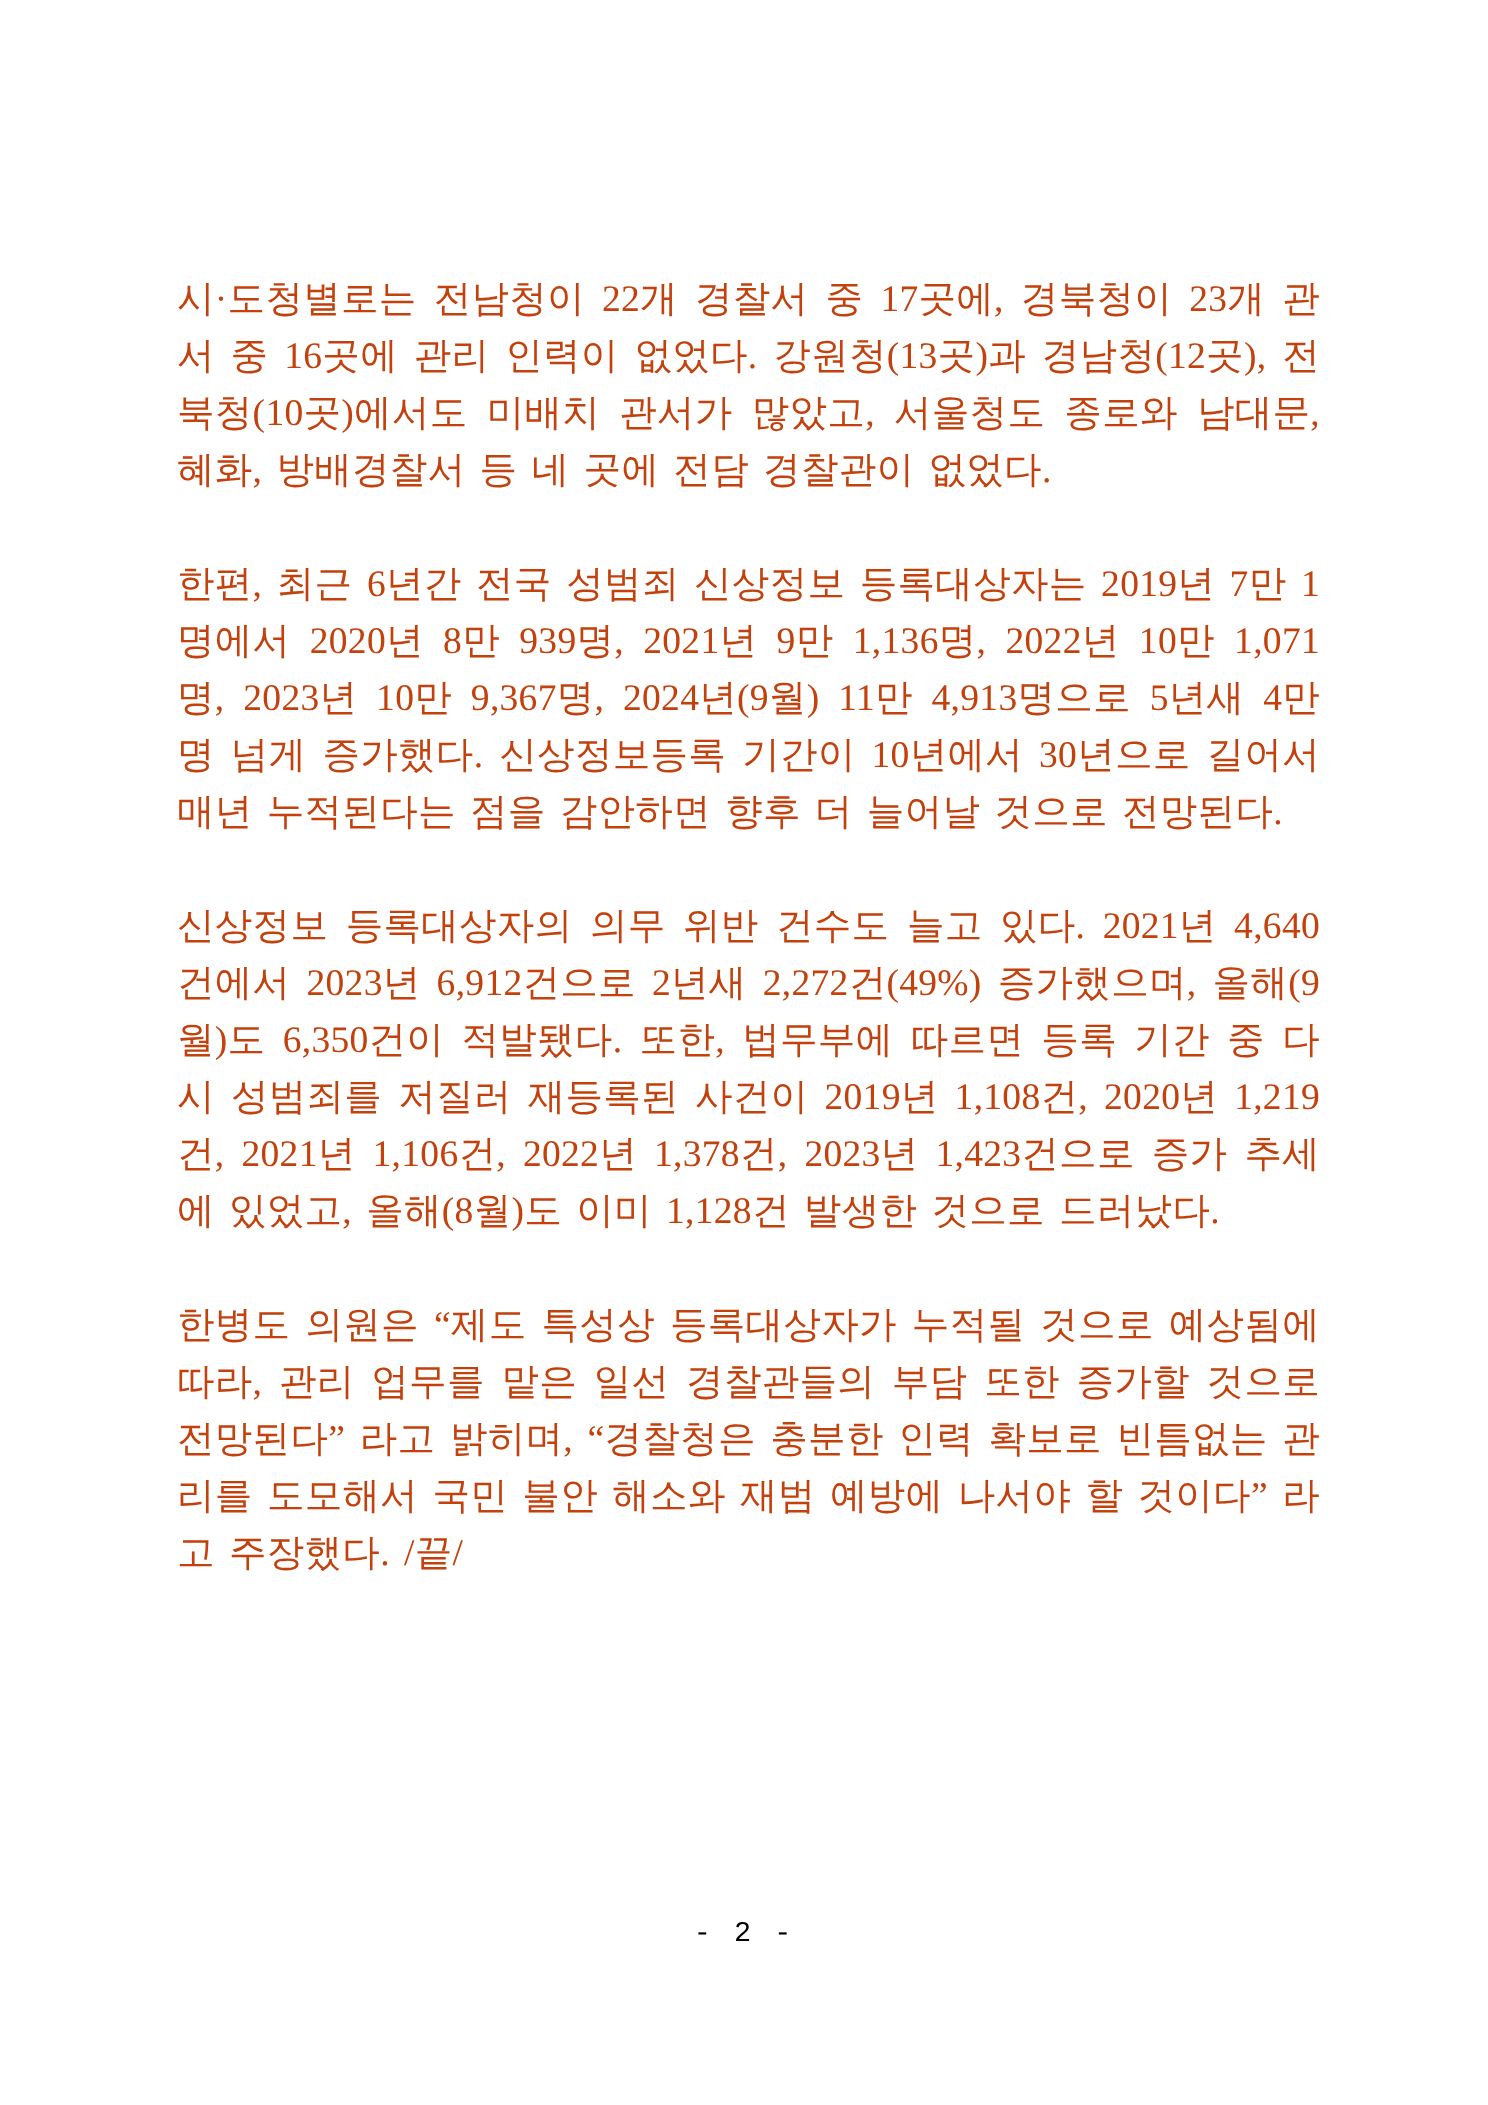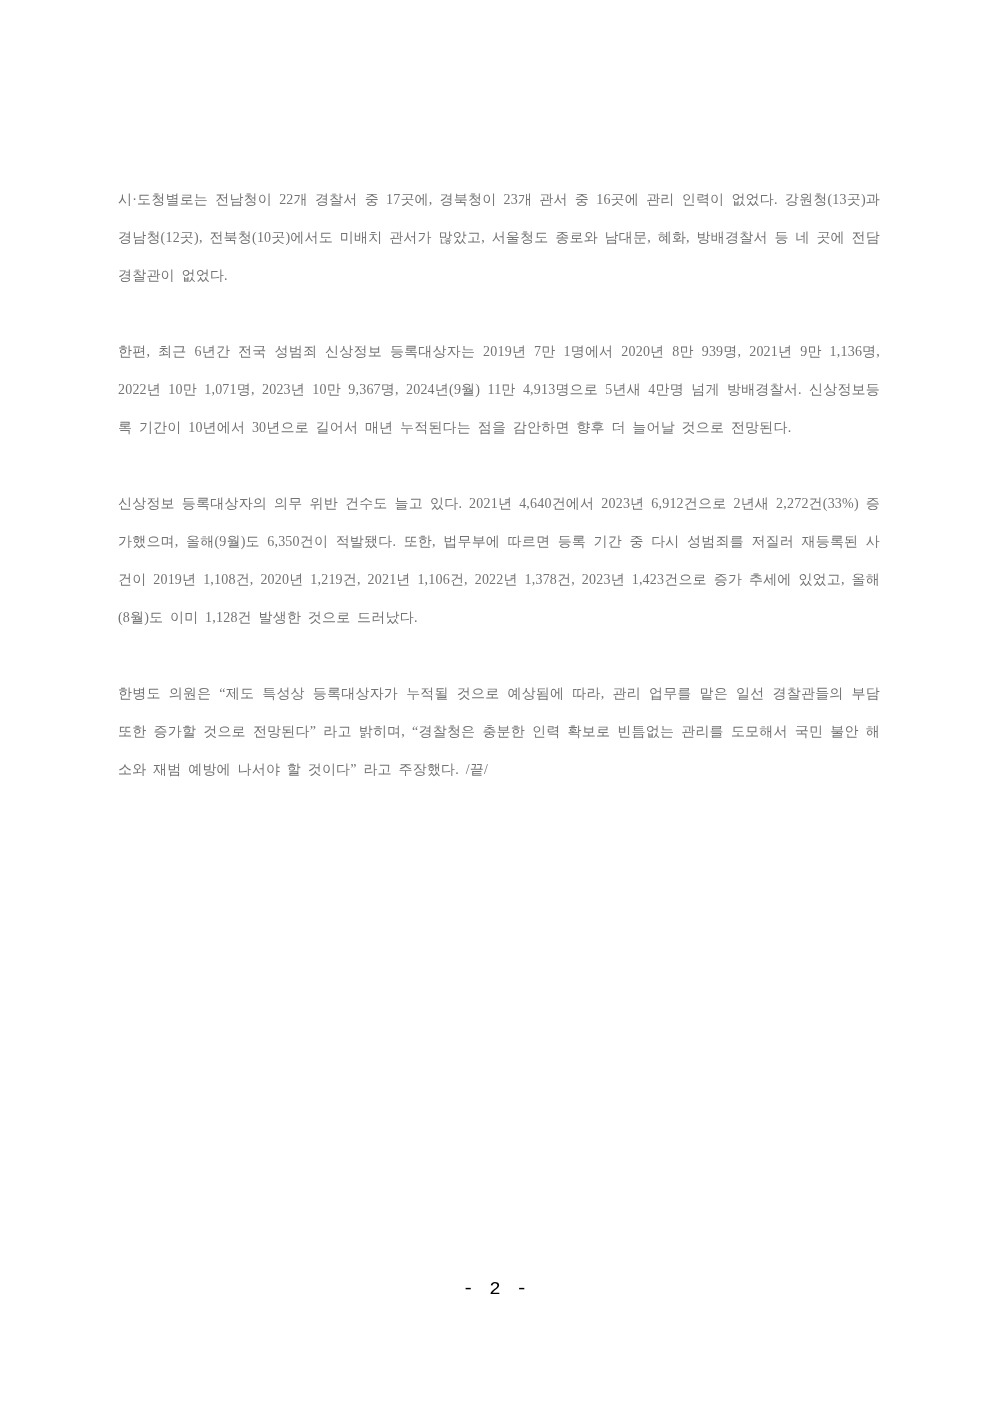--- a/index.html
+++ b/index.html
@@ -16,27 +16,27 @@
     color: #000000;
     overflow: hidden;
   }
   .content {
     position: absolute;
     top: 181px;
     left: 118px;
     width: 762px;
   }
   .para {
-    font-size: 14px;
+    font-size: 25px;
     line-height: 38px;
     text-align: justify;
     letter-spacing: 0.2px;
     word-spacing: 3px;
     margin-bottom: 38px;
-    color: #737373;
+    color: #c2410c;
   }
   .para:last-child { margin-bottom: 0; }
   .footer {
     position: absolute;
     top: 1278px;
     left: 0;
     width: 100%;
     text-align: center;
   }
   .page-number {
@@ -48,23 +48,23 @@
 </style>
 </head>
 <body>
 
 <div class="page">
 
   <main class="content">
     <p class="para">시·도청별로는 전남청이 22개 경찰서 중 17곳에, 경북청이 23개 관서 중 16곳에 관리 인력이 없었다. 강원청(13곳)과 경남청(12곳), 전북청(10곳)에서도 미배치 관서가 많았고, 서울청도 종로와 남대문, 혜화, 방배경찰서 등 네 곳에 전담 경찰관이 없었다.</p>
 
 
-    <p class="para">한편, 최근 6년간 전국 성범죄 신상정보 등록대상자는 2019년 7만 1명에서 2020년 8만 939명, 2021년 9만 1,136명, 2022년 10만 1,071명, 2023년 10만 9,367명, 2024년(9월) 11만 4,913명으로 5년새 4만명 넘게 방배경찰서. 신상정보등록 기간이 10년에서 30년으로 길어서 매년 누적된다는 점을 감안하면 향후 더 늘어날 것으로 전망된다.</p>
+    <p class="para">한편, 최근 6년간 전국 성범죄 신상정보 등록대상자는 2019년 7만 1명에서 2020년 8만 939명, 2021년 9만 1,136명, 2022년 10만 1,071명, 2023년 10만 9,367명, 2024년(9월) 11만 4,913명으로 5년새 4만명 넘게 증가했다. 신상정보등록 기간이 10년에서 30년으로 길어서 매년 누적된다는 점을 감안하면 향후 더 늘어날 것으로 전망된다.</p>
 
-    <p class="para">신상정보 등록대상자의 의무 위반 건수도 늘고 있다. 2021년 4,640건에서 2023년 6,912건으로 2년새 2,272건(33%) 증가했으며, 올해(9월)도 6,350건이 적발됐다. 또한, 법무부에 따르면 등록 기간 중 다시 성범죄를 저질러 재등록된 사건이 2019년 1,108건, 2020년 1,219건, 2021년 1,106건, 2022년 1,378건, 2023년 1,423건으로 증가 추세에 있었고, 올해(8월)도 이미 1,128건 발생한 것으로 드러났다.</p>
+    <p class="para">신상정보 등록대상자의 의무 위반 건수도 늘고 있다. 2021년 4,640건에서 2023년 6,912건으로 2년새 2,272건(49%) 증가했으며, 올해(9월)도 6,350건이 적발됐다. 또한, 법무부에 따르면 등록 기간 중 다시 성범죄를 저질러 재등록된 사건이 2019년 1,108건, 2020년 1,219건, 2021년 1,106건, 2022년 1,378건, 2023년 1,423건으로 증가 추세에 있었고, 올해(8월)도 이미 1,128건 발생한 것으로 드러났다.</p>
 
     <p class="para">한병도 의원은 “제도 특성상 등록대상자가 누적될 것으로 예상됨에 따라, 관리 업무를 맡은 일선 경찰관들의 부담 또한 증가할 것으로 전망된다” 라고 밝히며, “경찰청은 충분한 인력 확보로 빈틈없는 관리를 도모해서 국민 불안 해소와 재범 예방에 나서야 할 것이다” 라고 주장했다. /끝/</p>
   </main>
 
   <footer class="footer">
     <span class="page-number">- 2 -</span>
   </footer>
 
 </div>
 

